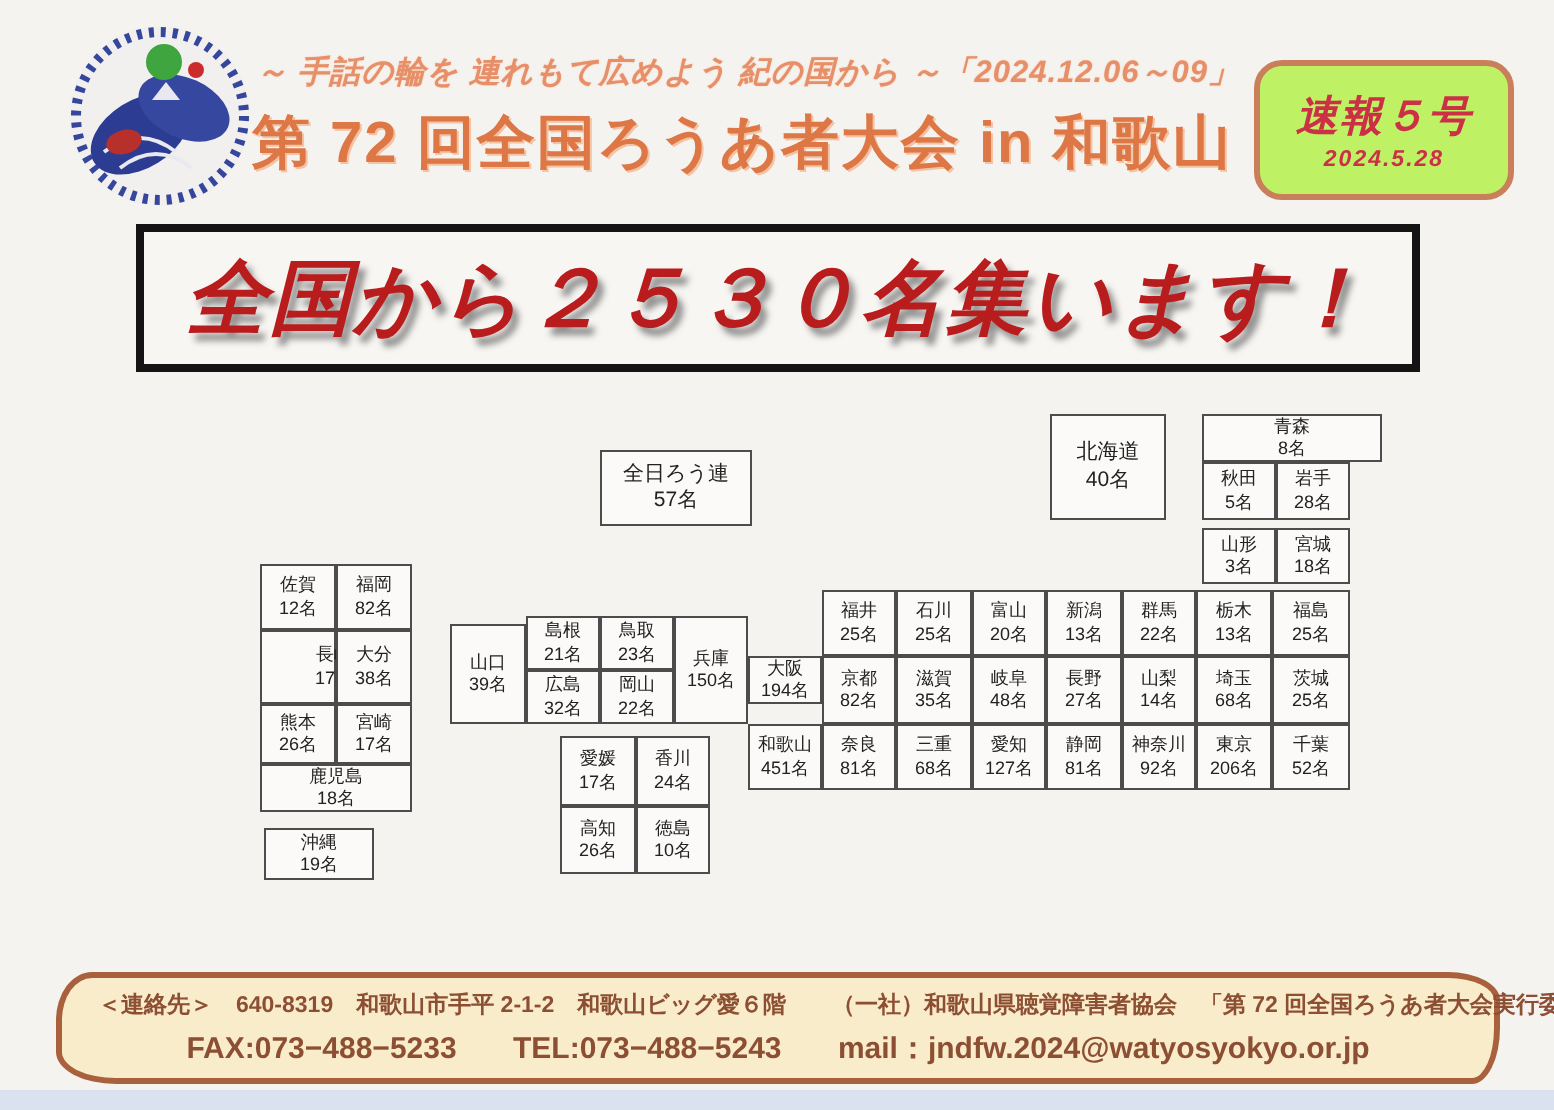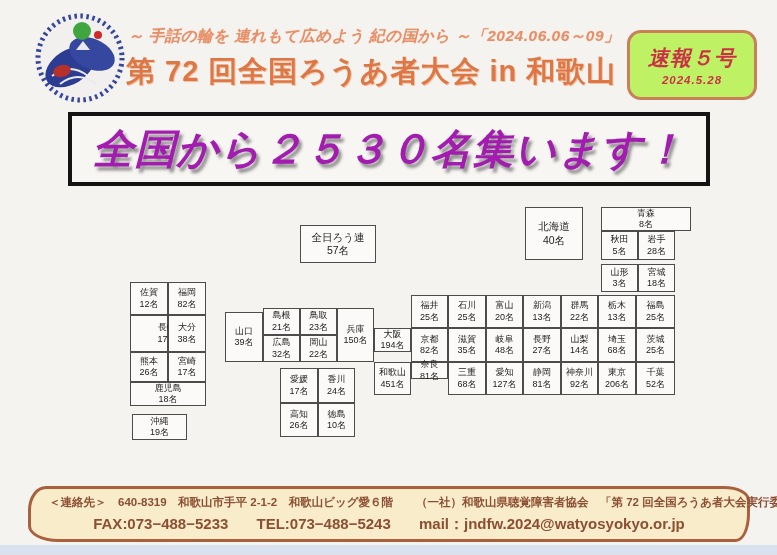--- a/index.html
+++ b/index.html
@@ -30,21 +30,21 @@
   .bulletin-label{font-size:21px;font-weight:bold;font-style:italic;color:#cc3046;letter-spacing:1px;}
   .bulletin-date{font-size:11.5px;font-weight:bold;font-style:italic;color:#cc3046;margin-top:2px;letter-spacing:1px;}
   
   .banner{
     position:absolute;left:68px;top:112px;width:642px;height:74px;
     border:4px solid #141414;background:#f7f6f3;
     display:flex;align-items:center;justify-content:center;box-sizing:border-box;
   }
   .banner-text{
     font-family:"DejaVu Serif", serif;font-weight:bold;font-style:italic;
-    font-size:41px;color:#a21caf;letter-spacing:1px;white-space:nowrap;
+    font-size:41px;color:#b91c1c;letter-spacing:1px;white-space:nowrap;
     text-shadow:3px 4px 3px rgba(45,45,45,.5);
   }
   
   .map{position:absolute;left:0;top:200px;width:777px;height:265px;}
   .cell{
     position:absolute;box-sizing:border-box;border:1px solid #4c4c4c;background:#fbfaf8;
     display:flex;flex-direction:column;align-items:center;justify-content:center;
     font-size:9px;line-height:1.25;color:#222;text-align:center;white-space:nowrap;
   }
   .cell.big{font-size:10.5px;}
@@ -69,21 +69,21 @@
     <circle cx="50" cy="48" r="42" fill="none" stroke="#35469c" stroke-width="5" stroke-dasharray="2.5 3.5"></circle>
     <ellipse cx="40" cy="57" rx="27" ry="17" fill="#2c3c92" transform="rotate(-32 40 57)"></ellipse>
     <ellipse cx="62" cy="44" rx="24" ry="15" fill="#35479e" transform="rotate(24 62 44)"></ellipse>
     <path d="M22 66 Q40 52 58 66" stroke="#e9e9f0" stroke-width="2" fill="none"></path>
     <path d="M30 74 Q48 60 66 74" stroke="#e9e9f0" stroke-width="2" fill="none"></path>
     <path d="M46 40 l7 -9 7 9 z" fill="#e8e8ee"></path>
     <circle cx="52" cy="21" r="9" fill="#3fa53f"></circle>
     <circle cx="68" cy="25" r="4" fill="#cc2b2b"></circle>
     <ellipse cx="32" cy="61" rx="9" ry="6" fill="#b8302c" transform="rotate(-15 32 61)"></ellipse>
   </svg>
-  <div class="slogan">～ 手話の輪を 連れもて広めよう 紀の国から ～「2024.06.06～09」</div>
+  <div class="slogan">～ 手話の輪を 連れもて広めよう 紀の国から ～「2024.12.06～09」</div>
   <div class="title">第 72 回全国ろうあ者大会 in 和歌山</div>
   <div class="bulletin-box">
     <div class="bulletin-label">速報５号</div>
     <div class="bulletin-date">2024.5.28</div>
   </div>
 </div>
 
 <div class="banner">
   <span class="banner-text">全国から２５３０名集います！</span>
 </div>
@@ -174,21 +174,21 @@
       <span>68名</span>
     </div>
     <div class="cell" style="left: 636px; top: 128px; width: 39px; height: 34px;">
       <span>茨城</span>
       <span>25名</span>
     </div>
     <div class="cell" style="left: 374px; top: 162px; width: 37px; height: 33px;">
       <span>和歌山</span>
       <span>451名</span>
     </div>
-    <div class="cell" style="left: 411px; top: 162px; width: 37px; height: 17px;">
+    <div class="cell" style="left: 411px; top: 162px; width: 37px; height: 33px;">
       <span>奈良</span>
       <span>81名</span>
     </div>
     <div class="cell" style="left: 448px; top: 162px; width: 38px; height: 33px;">
       <span>三重</span>
       <span>68名</span>
     </div>
     <div class="cell" style="left: 486px; top: 162px; width: 37px; height: 33px;">
       <span>愛知</span>
       <span>127名</span>

